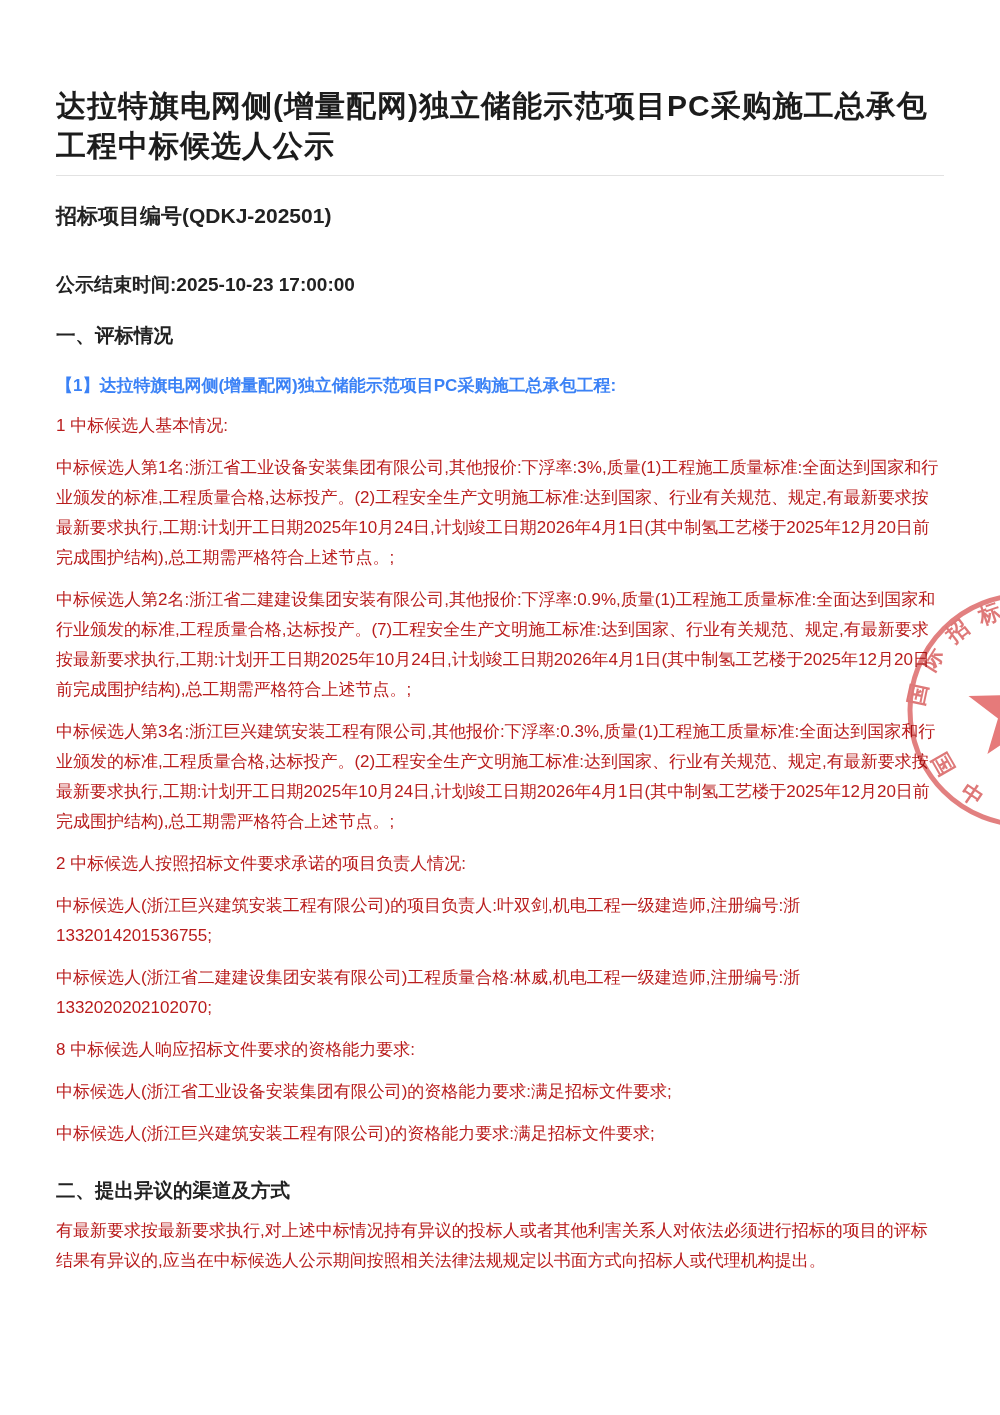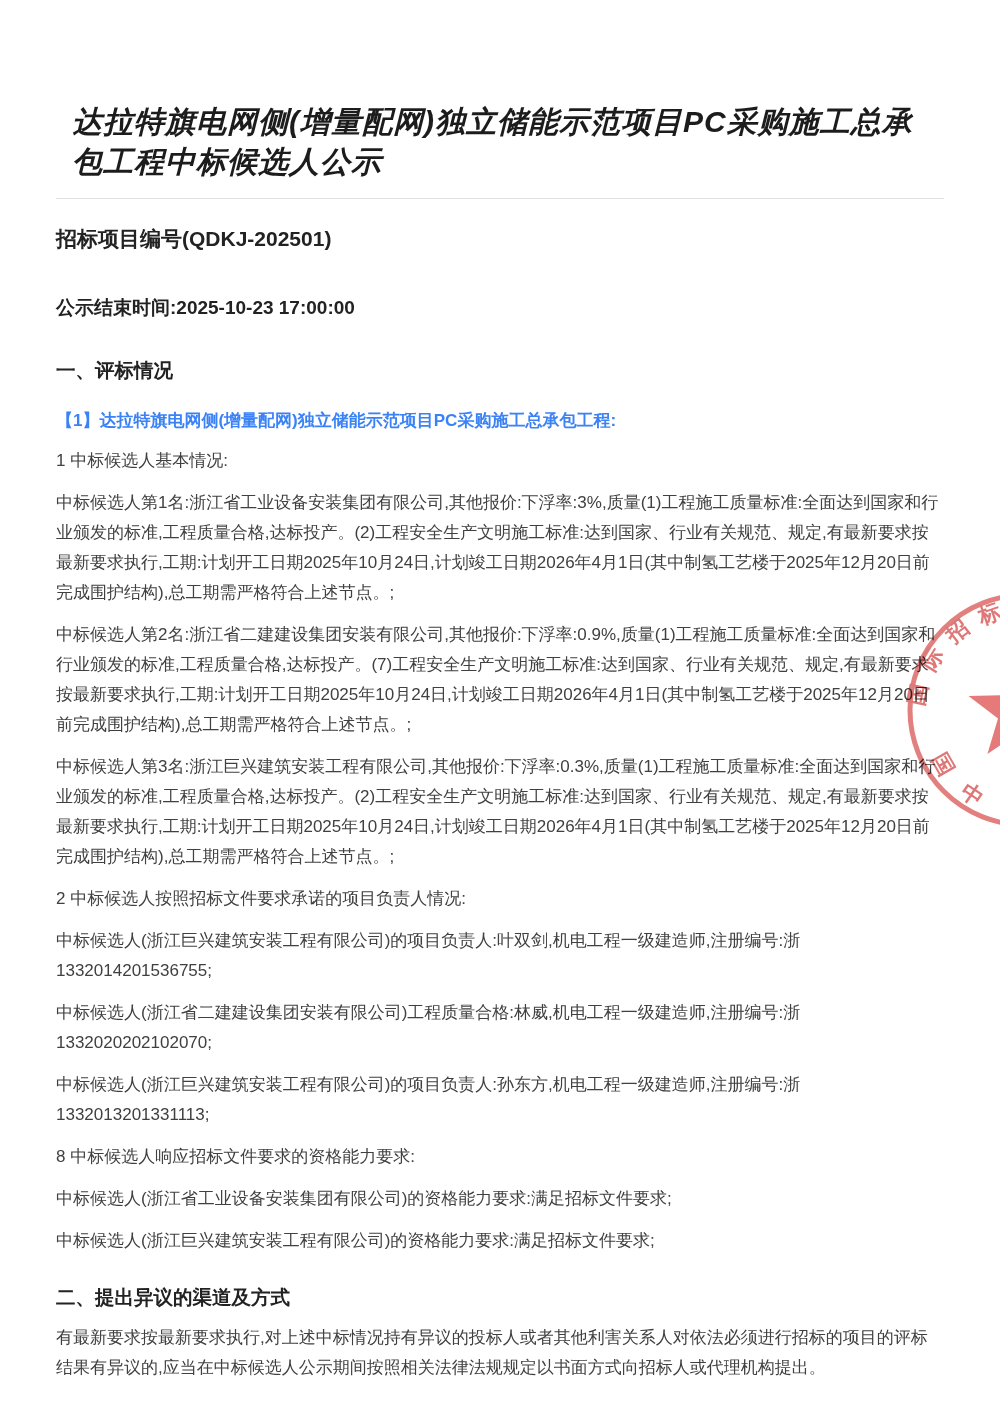--- a/index.html
+++ b/index.html
@@ -8,27 +8,26 @@
     width: 1000px;
     height: 1415px;
     background: #ffffff;
     overflow: hidden;
     font-family: "Liberation Sans", "DejaVu Sans", sans-serif;
     color: #333333;
     box-sizing: border-box;
     padding: 86px 56px 0 56px;
   }
   .doc-title {
-    margin: 16px;
+    margin: 0;
     font-size: 30px;
     line-height: 40px;
     font-weight: 700;
     letter-spacing: 1px;
     color: #1c1c1c;
-    font-style: italic;
   }
   .title-rule {
     border: none;
     border-top: 1px solid #e2e2e2;
     margin: 9px 0 0 0;
   }
   .meta-project {
     margin: 26px 0 0 0;
     font-size: 21px;
     line-height: 28px;
@@ -36,38 +35,38 @@
     color: #222222;
   }
   .meta-deadline {
     margin: 42px 0 0 0;
     font-size: 19px;
     line-height: 26px;
     font-weight: 700;
     color: #222222;
   }
   .sec-heading {
-    margin: 36px 0 0 0;
+    margin: 24px 0 0 0;
     font-size: 19.5px;
     line-height: 27px;
     font-weight: 700;
     color: #222222;
   }
   .lot-heading {
     margin: 24px 0 0 0;
     font-size: 17px;
     line-height: 26px;
     font-weight: 700;
     color: #3b82f6;
   }
   .body-text p {
     margin: 12px 0;
     font-size: 17px;
     line-height: 30px;
-    color: #404040;
+    color: #b91c1c;
   }
   .sec2-heading {
     margin: 28px 0 0 0;
     font-size: 19.5px;
     line-height: 27px;
     font-weight: 700;
     color: #222222;
   }
   .seal {
     position: absolute;
@@ -104,21 +103,20 @@
 
   <div class="body-text">
     <p>1 中标候选人基本情况:</p>
     <p>中标候选人第1名:浙江省工业设备安装集团有限公司,其他报价:下浮率:3%,质量(1)工程施工质量标准:全面达到国家和行业颁发的标准,工程质量合格,达标投产。(2)工程安全生产文明施工标准:达到国家、行业有关规范、规定,有最新要求按最新要求执行,工期:计划开工日期2025年10月24日,计划竣工日期2026年4月1日(其中制氢工艺楼于2025年12月20日前完成围护结构),总工期需严格符合上述节点。;</p>
     <p>中标候选人第2名:浙江省二建建设集团安装有限公司,其他报价:下浮率:0.9%,质量(1)工程施工质量标准:全面达到国家和行业颁发的标准,工程质量合格,达标投产。(7)工程安全生产文明施工标准:达到国家、行业有关规范、规定,有最新要求按最新要求执行,工期:计划开工日期2025年10月24日,计划竣工日期2026年4月1日(其中制氢工艺楼于2025年12月20日前完成围护结构),总工期需严格符合上述节点。;</p>
     <p>中标候选人第3名:浙江巨兴建筑安装工程有限公司,其他报价:下浮率:0.3%,质量(1)工程施工质量标准:全面达到国家和行业颁发的标准,工程质量合格,达标投产。(2)工程安全生产文明施工标准:达到国家、行业有关规范、规定,有最新要求按最新要求执行,工期:计划开工日期2025年10月24日,计划竣工日期2026年4月1日(其中制氢工艺楼于2025年12月20日前完成围护结构),总工期需严格符合上述节点。;</p>
 
     <p>2 中标候选人按照招标文件要求承诺的项目负责人情况:</p>
     <p>中标候选人(浙江巨兴建筑安装工程有限公司)的项目负责人:叶双剑,机电工程一级建造师,注册编号:浙1332014201536755;</p>
     <p>中标候选人(浙江省二建建设集团安装有限公司)工程质量合格:林威,机电工程一级建造师,注册编号:浙1332020202102070;</p>
-    <p>中标候选人(浙江巨兴建筑安装工程有限公司)的项目负责人:孙东方,机电工程一级建造师,注册编号:浙1332013201331113;</p>
 
     <p>8 中标候选人响应招标文件要求的资格能力要求:</p>
     <p>中标候选人(浙江省工业设备安装集团有限公司)的资格能力要求:满足招标文件要求;</p>
     <p>中标候选人(浙江巨兴建筑安装工程有限公司)的资格能力要求:满足招标文件要求;</p>
   </div>
 
   <h2 class="sec2-heading">二、提出异议的渠道及方式</h2>
 
   <div class="body-text">
     <p>有最新要求按最新要求执行,对上述中标情况持有异议的投标人或者其他利害关系人对依法必须进行招标的项目的评标结果有异议的,应当在中标候选人公示期间按照相关法律法规规定以书面方式向招标人或代理机构提出。</p>

